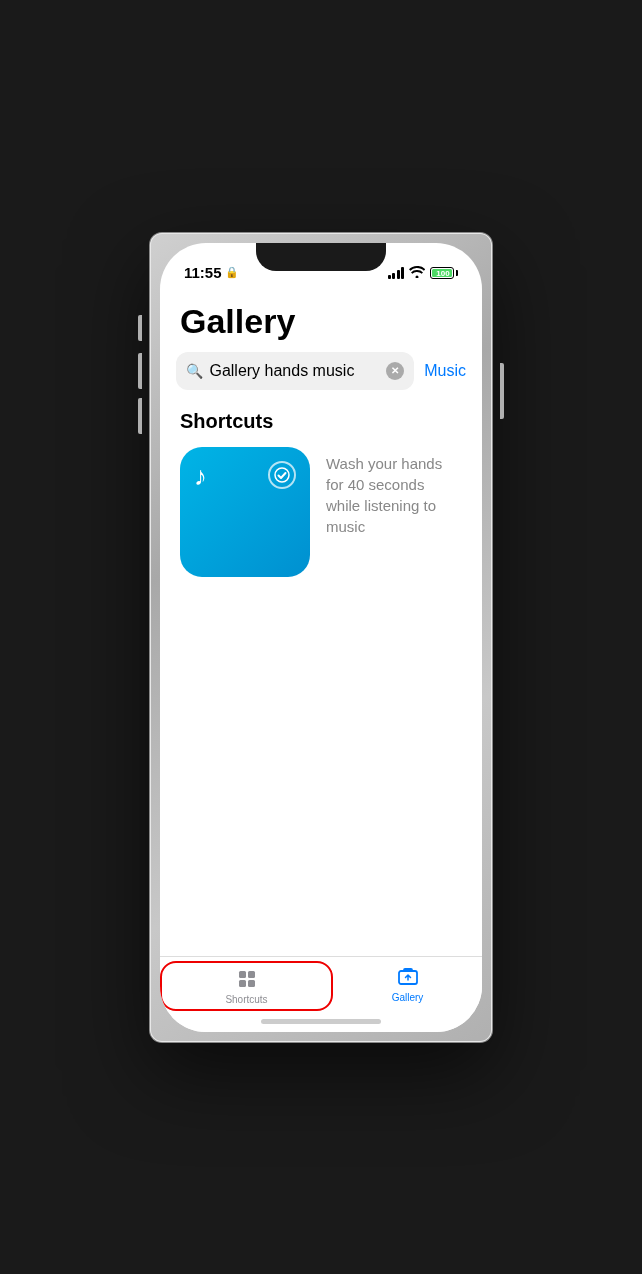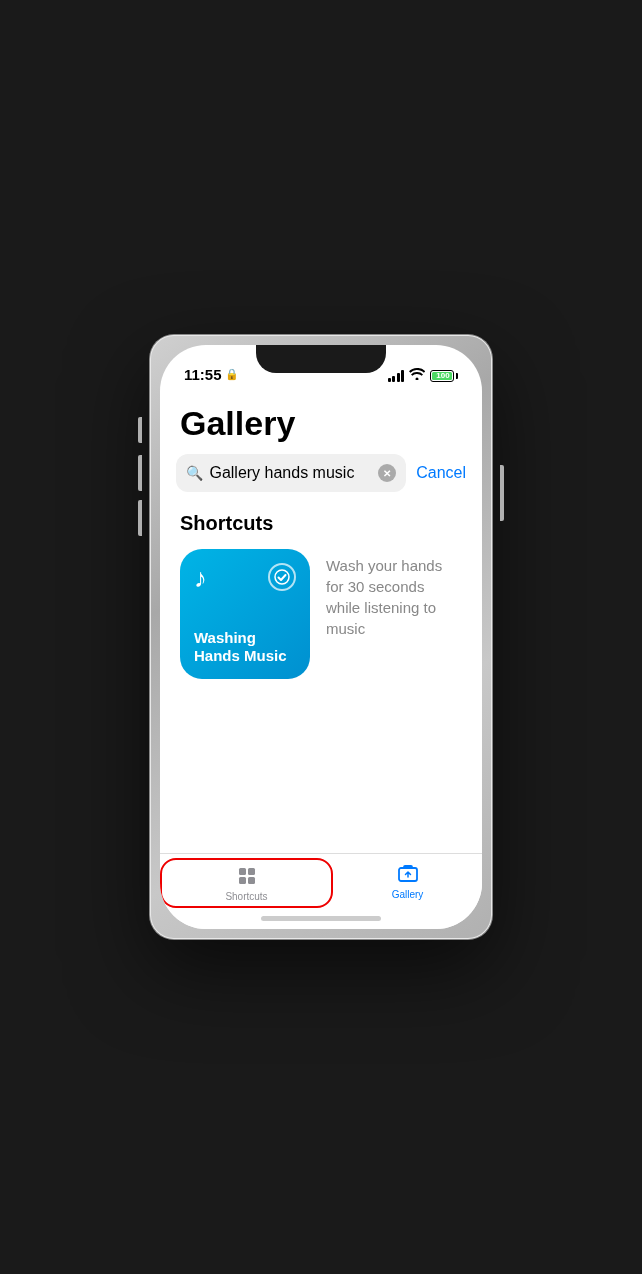--- a/index.html
+++ b/index.html
@@ -7,23 +7,23 @@
       background: #1a1a1a;
       display: flex;
       justify-content: center;
       align-items: center;
       min-height: 100vh;
       font-family: -apple-system, BlinkMacSystemFont, 'SF Pro Display', 'Helvetica Neue', sans-serif;
     }
 
     .phone-outer {
       width: 342px;
-      height: 604px;
+      height: 809px;
       background: linear-gradient(145deg, #d0d0d0, #a8a8a8, #c8c8c8, #b0b0b0);
-      border-radius: 24px;
+      border-radius: 12px;
       padding: 10px;
       position: relative;
       box-shadow: 0 0 0 1px #888, inset 0 0 0 1px #e8e8e8, 0 30px 80px rgba(0,0,0,0.6);
     }
 
     .phone-inner {
       width: 100%;
       height: 100%;
       background: #fff;
       border-radius: 46px;
@@ -389,41 +389,40 @@
     <div class="screen-content">
 
       <div class="page-title">Gallery</div>
 
       <div class="search-bar-wrapper">
         <div class="search-bar">
           <span class="search-icon-char">🔍</span>
           <span class="search-input-text">Gallery hands music</span>
           <div class="search-clear">✕</div>
         </div>
-        <span class="cancel-btn">Cancel</span>
+        <span class="cancel-btn">Music</span>
       </div>
 
       <div class="section-title">Shortcuts</div>
 
       <div class="shortcut-row">
 
         <div class="shortcut-card">
           <div class="card-top">
             <span class="music-note">♪</span>
             <div class="check-circle">
               <svg viewBox="0 0 16 16" fill="none">
                 <circle cx="8" cy="8" r="7" stroke="white" stroke-width="1.5"></circle>
                 <path d="M4.5 8.5l2.5 2.5 4.5-5" stroke="white" stroke-width="2" stroke-linecap="round" stroke-linejoin="round"></path>
               </svg>
             </div>
           </div>
-          <div class="card-label">Washing<br>Hands Music</div>
         </div>
 
-        <div class="shortcut-desc">Wash your hands for 30 seconds while listening to music</div>
+        <div class="shortcut-desc">Wash your hands for 40 seconds while listening to music</div>
       </div>
     </div>
 
     <div class="tab-bar">
 
       <div class="tab-item highlighted">
         <svg class="tab-svg" viewBox="0 0 24 24">
           <rect x="4" y="4" width="7" height="7" rx="1.5" fill="#8e8e93"></rect>
           <rect x="13" y="4" width="7" height="7" rx="1.5" fill="#8e8e93"></rect>
           <rect x="4" y="13" width="7" height="7" rx="1.5" fill="#8e8e93"></rect>

